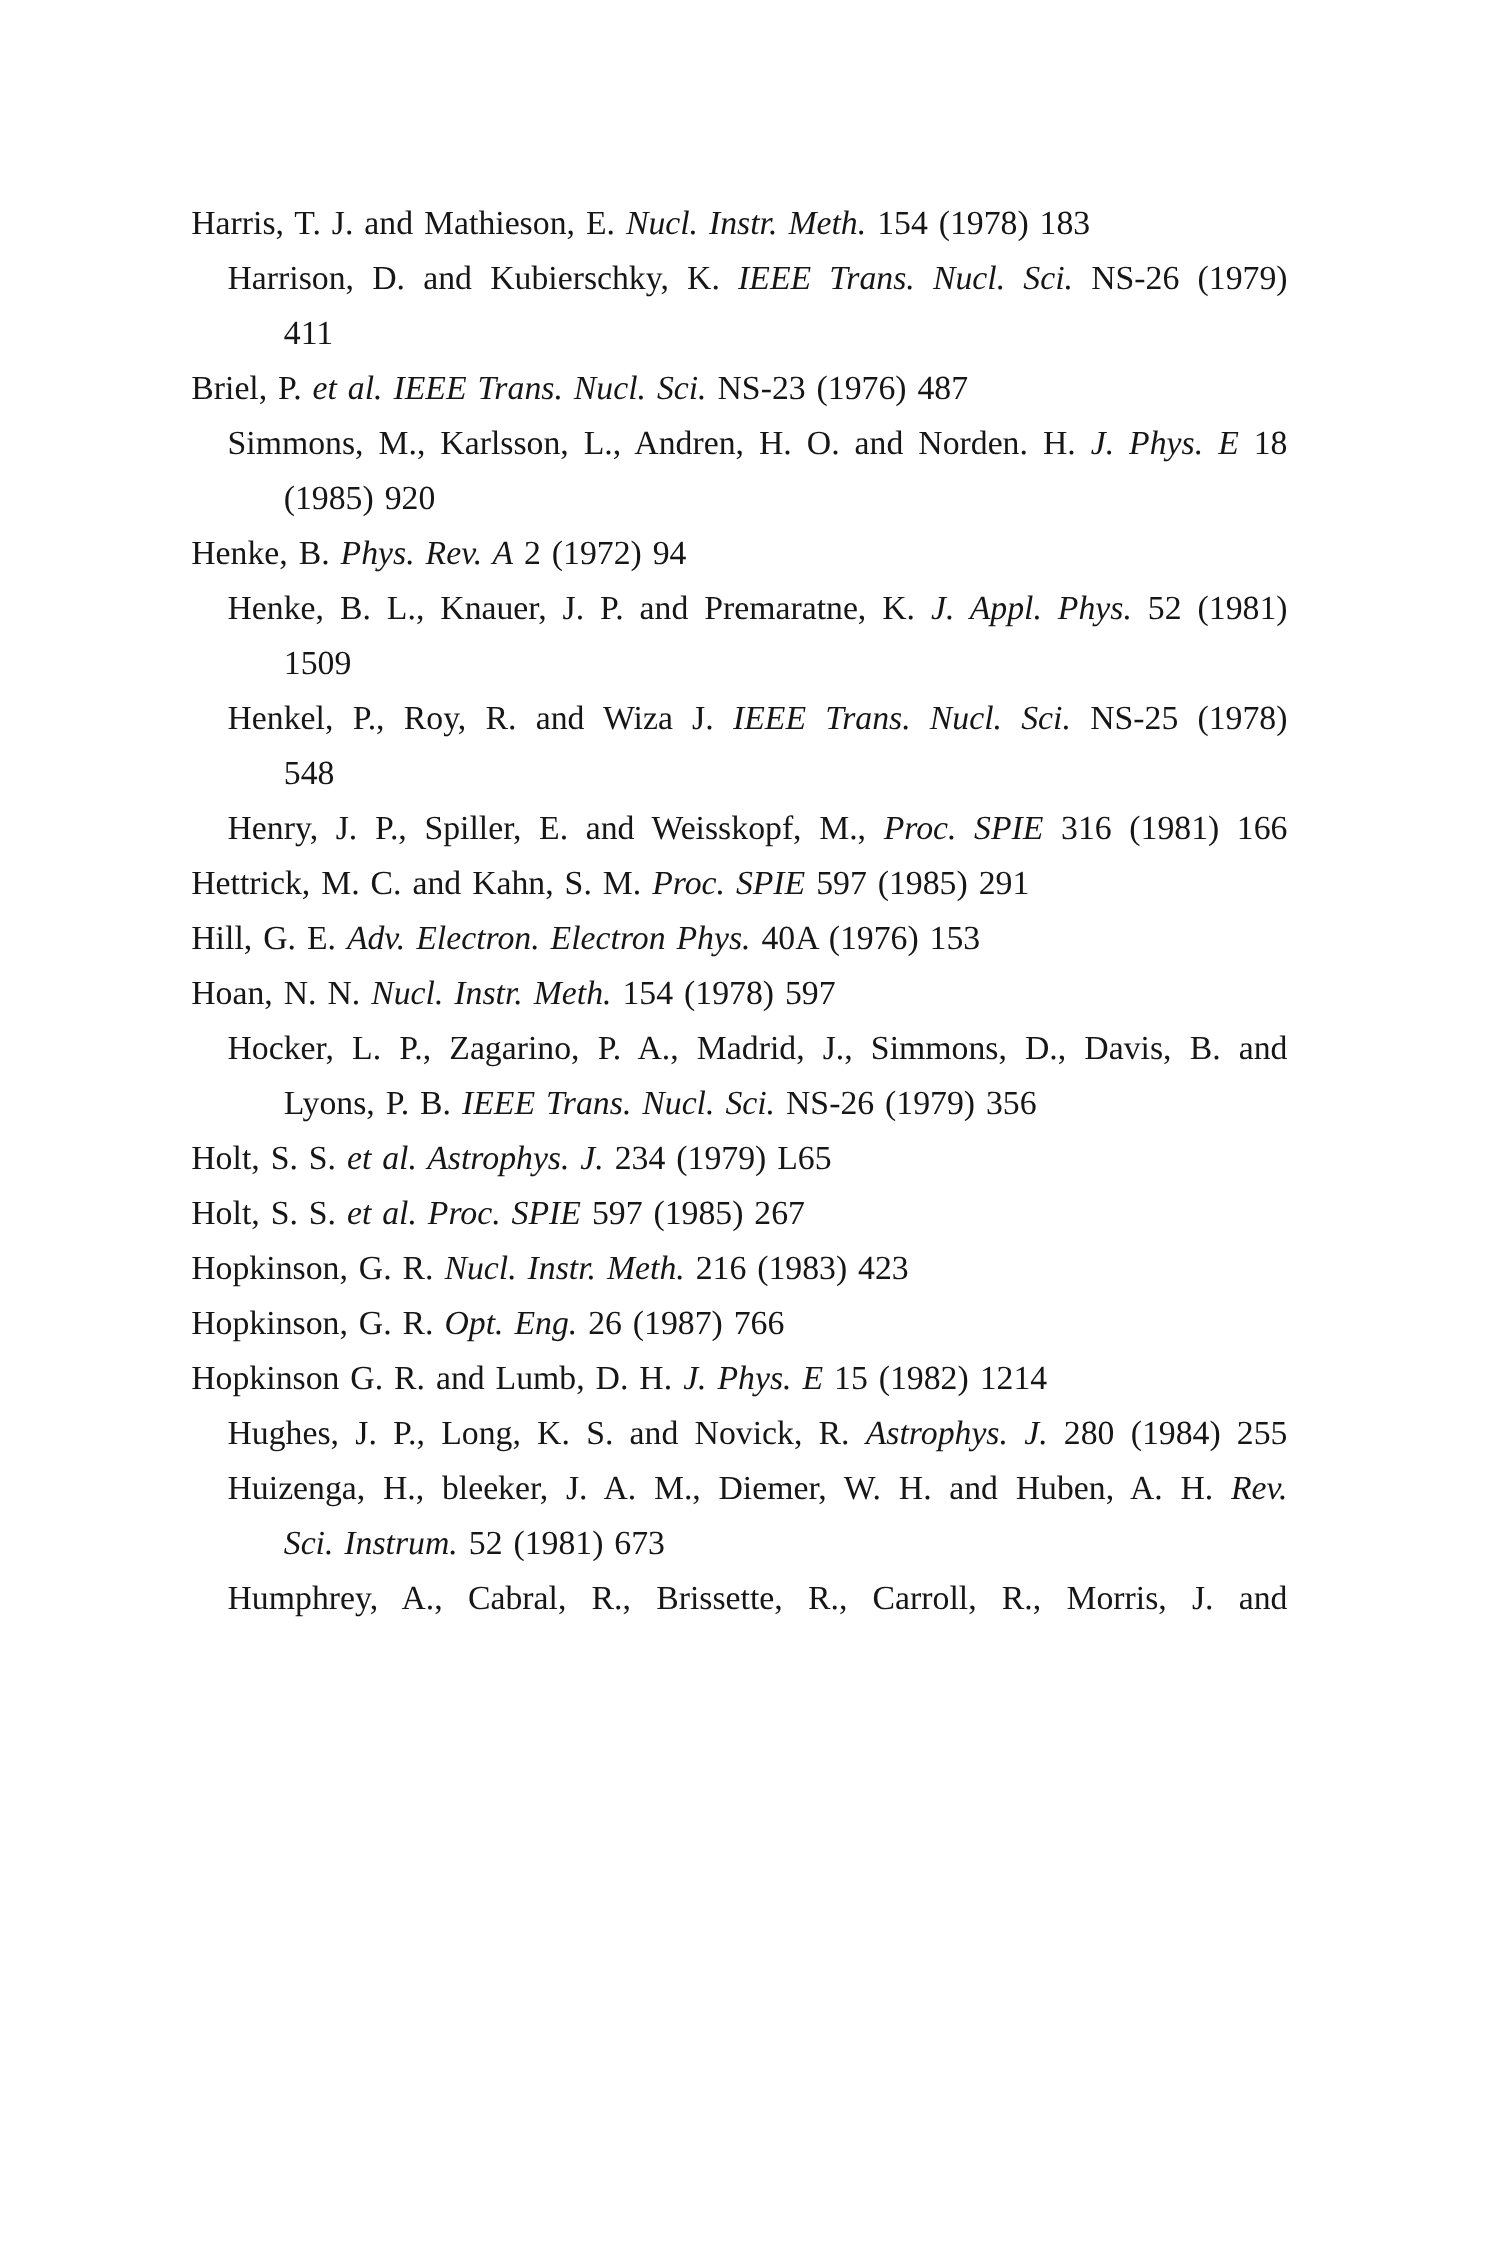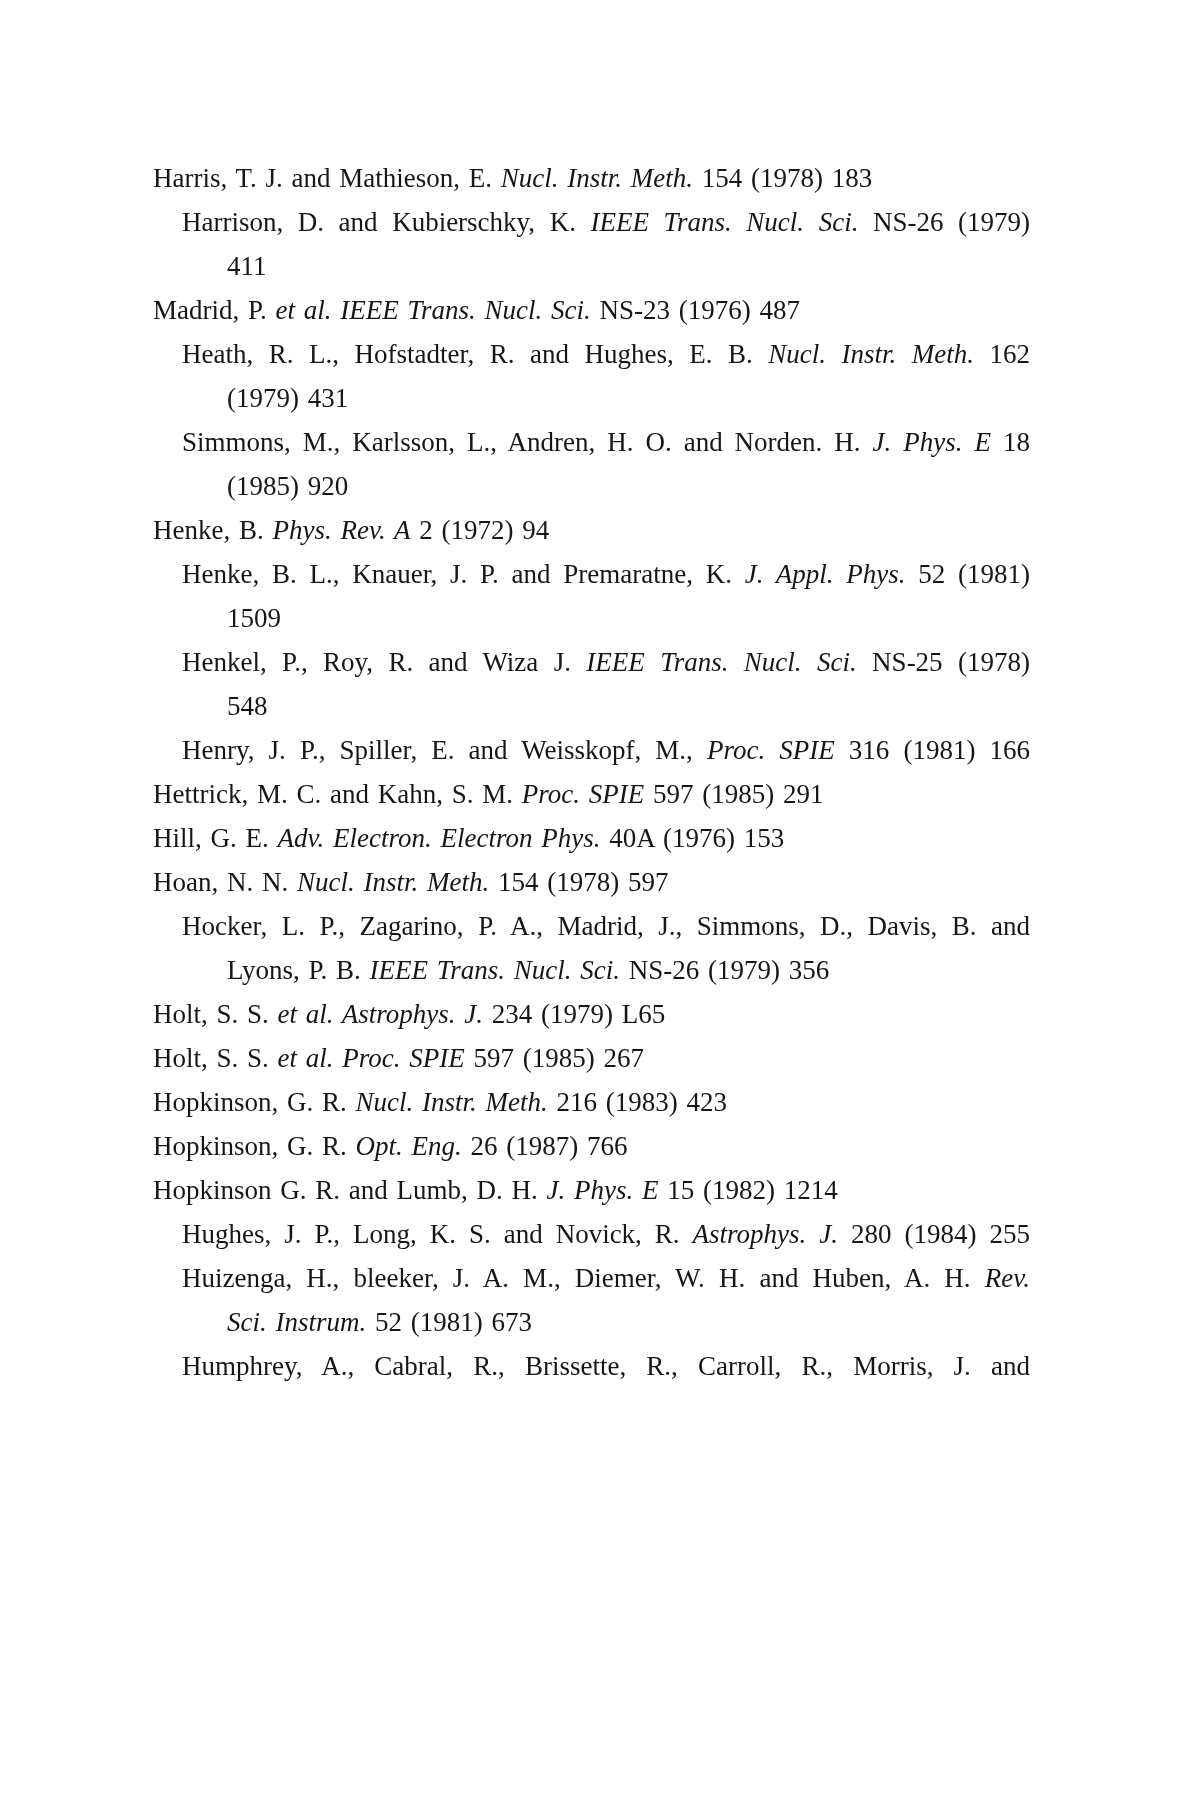--- a/index.html
+++ b/index.html
@@ -63,25 +63,21 @@
 <div class="page">
   <div class="ref-list" id="ref-list">
       <div class="ref">
         <div class="line"><span>Harris, T. J. and Mathieson, E. </span><span class="it">Nucl. Instr. Meth.</span><span> 154 (1978) 183</span></div>
       </div>
       <div class="ref">
         <div class="line j"><span>Harrison, D. and Kubierschky, K. </span><span class="it">IEEE Trans. Nucl. Sci.</span><span> NS-26 (1979)</span></div>
         <div class="line ind"><span>411</span></div>
       </div>
       <div class="ref">
-        <div class="line"><span>Madrid, P. </span><span class="it">et al. IEEE Trans. Nucl. Sci.</span><span> NS-23 (1976) 487</span></div>
-      </div>
-      <div class="ref">
-        <div class="line j"><span>Heath, R. L., Hofstadter, R. and Hughes, E. B. </span><span class="it">Nucl. Instr. Meth.</span><span> 162</span></div>
-        <div class="line ind"><span>(1979) 431</span></div>
+        <div class="line"><span>Briel, P. </span><span class="it">et al. IEEE Trans. Nucl. Sci.</span><span> NS-23 (1976) 487</span></div>
       </div>
       <div class="ref">
         <div class="line j"><span>Simmons, M., Karlsson, L., Andren, H. O. and Norden. H. </span><span class="it">J. Phys. E</span><span> 18</span></div>
         <div class="line ind"><span>(1985) 920</span></div>
       </div>
       <div class="ref">
         <div class="line"><span>Henke, B. </span><span class="it">Phys. Rev. A</span><span> 2 (1972) 94</span></div>
       </div>
       <div class="ref">
         <div class="line j"><span>Henke, B. L., Knauer, J. P. and Premaratne, K. </span><span class="it">J. Appl. Phys.</span><span> 52 (1981)</span></div>

